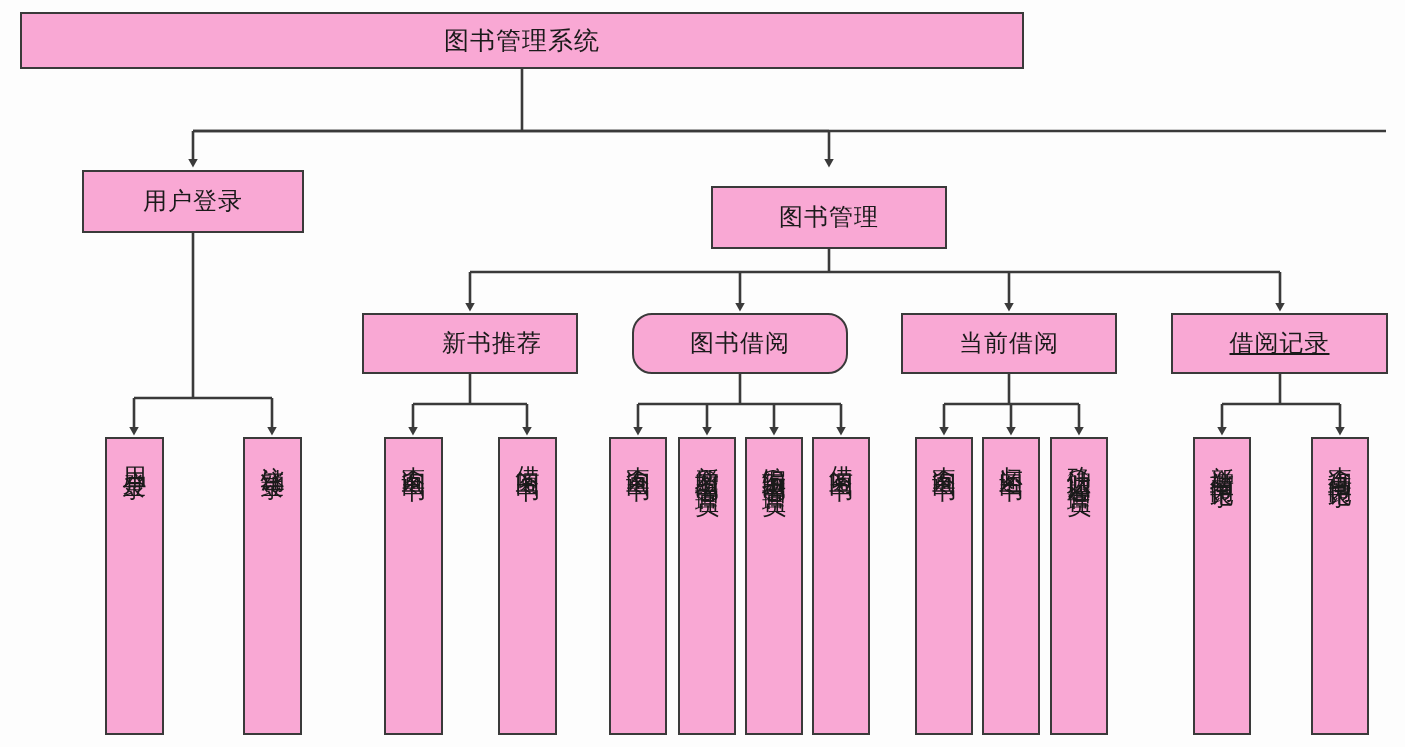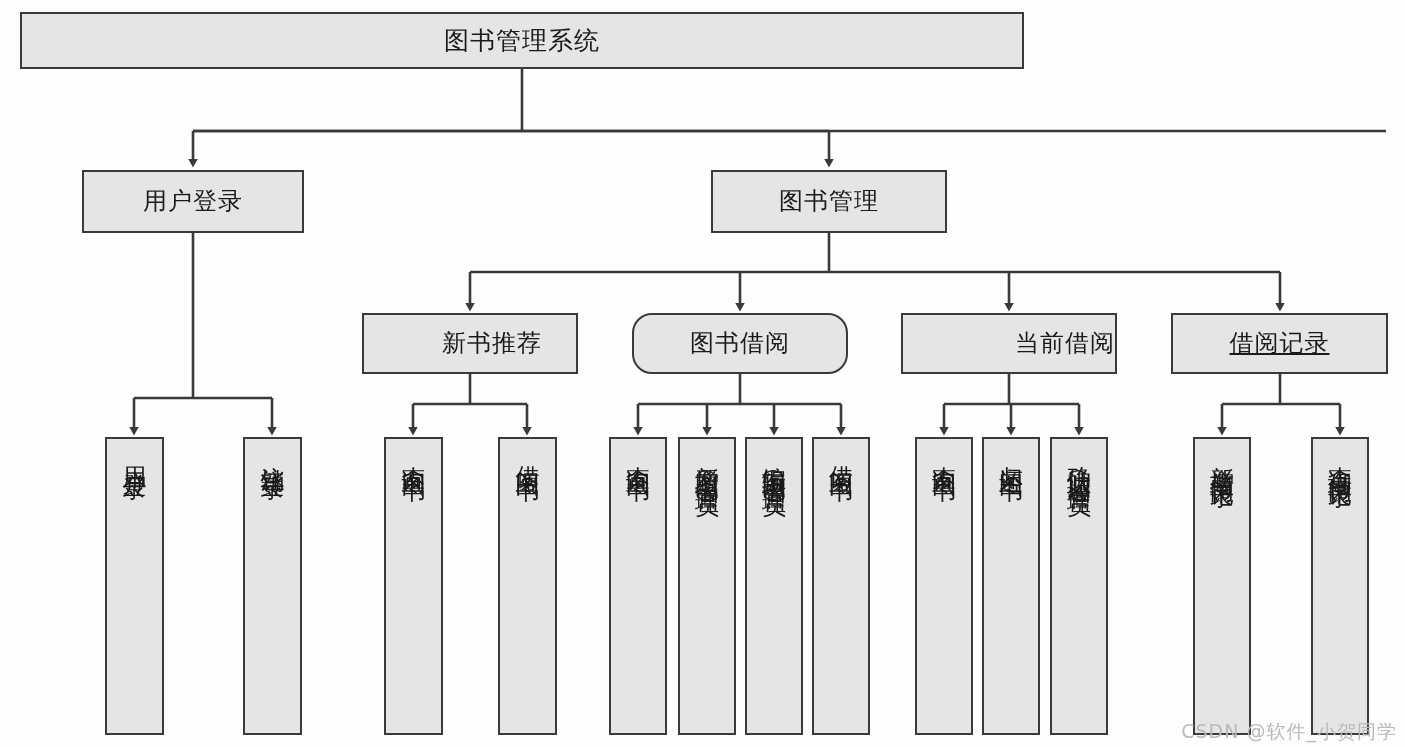--- a/index.html
+++ b/index.html
@@ -10,21 +10,21 @@
   #canvas{
     position:relative;
     width:1405px;
     height:747px;
     background:#fdfdfd;
     overflow:hidden;
   }
   .node{
     position:absolute;
     box-sizing:border-box;
-    background:#e5e5e5;
+    background:#f9a8d4;
     border:2.5px solid #3a3a3a;
     display:flex;
     align-items:center;
     justify-content:center;
     text-align:center;
     line-height:1.08;
   }
   .node .lbl{
     display:block;
     white-space:pre-line;
@@ -125,31 +125,31 @@
     <path class="wire" d="M1340,404 L1340,428" marker-end="url(#ah)"></path>
   </svg>
 
   <div class="node h root" style="left:20px; top:12px; width:1004px; height:57px;">
     <span class="lbl">图书管理系统</span>
   </div>
 
   <div class="node h" style="left:82px; top:170px; width:222px; height:63px;">
     <span class="lbl">用户登录</span>
   </div>
-  <div class="node h" style="left:711px; top:170px; width:236px; height:63px;">
+  <div class="node h" style="left:711px; top:186px; width:236px; height:63px;">
     <span class="lbl">图书管理</span>
   </div>
 
   <div class="node h" style="left:362px; top:313px; width:216px; height:61px;padding-left:44px;">
     <span class="lbl">新书推荐</span>
   </div>
   <div class="node h" style="left:632px; top:313px; width:216px; height:61px;border-radius:20px;">
     <span class="lbl">图书借阅</span>
   </div>
-  <div class="node h" style="left:901px; top:313px; width:216px; height:61px;justify-content:flex-end;">
+  <div class="node h" style="left:901px; top:313px; width:216px; height:61px;">
     <span class="lbl">当前借阅</span>
   </div>
   <div class="node h" style="left:1171px; top:313px; width:217px; height:61px;text-decoration:underline;">
     <span class="lbl">借阅记录</span>
   </div>
 
   <div class="node v" style="left:105px; top:437px; width:59px; height:298px;">
     <span class="lbl">用户登录</span>
   </div>
   <div class="node v" style="left:243px; top:437px; width:59px; height:298px;">
@@ -186,14 +186,13 @@
     <span class="lbl">确认归还（管理员）</span>
   </div>
 
   <div class="node v" style="left:1193px; top:437px; width:58px; height:298px;">
     <span class="lbl">新增借阅记录</span>
   </div>
   <div class="node v" style="left:1311px; top:437px; width:58px; height:298px;">
     <span class="lbl">查询借阅记录</span>
   </div>
 
-  <div class="watermark">CSDN @软件_小贺同学</div>
 </div>
 
 </body></html>

